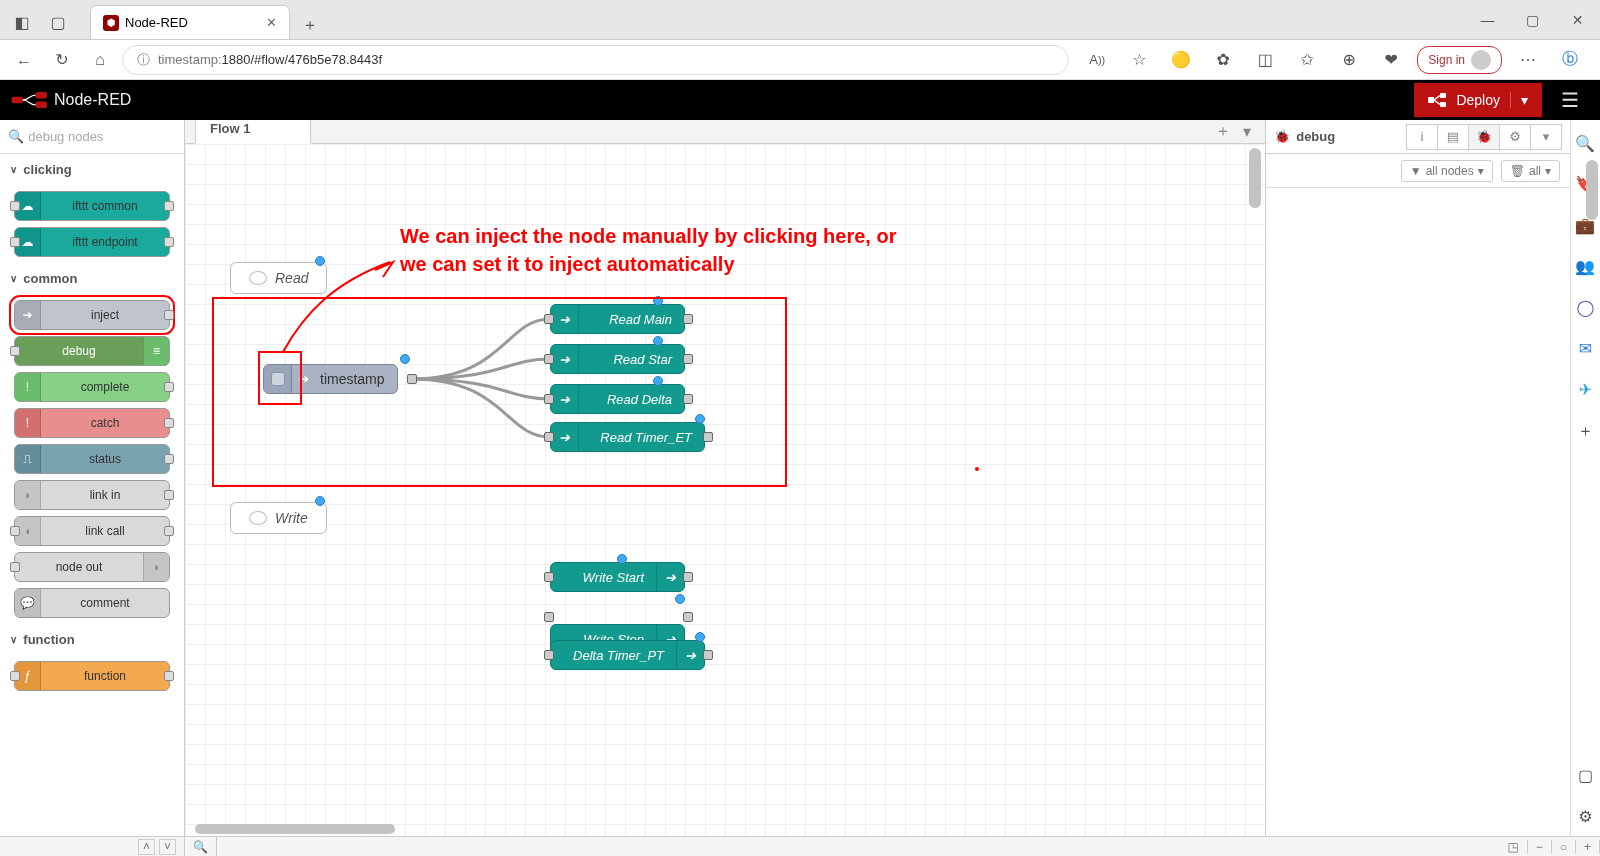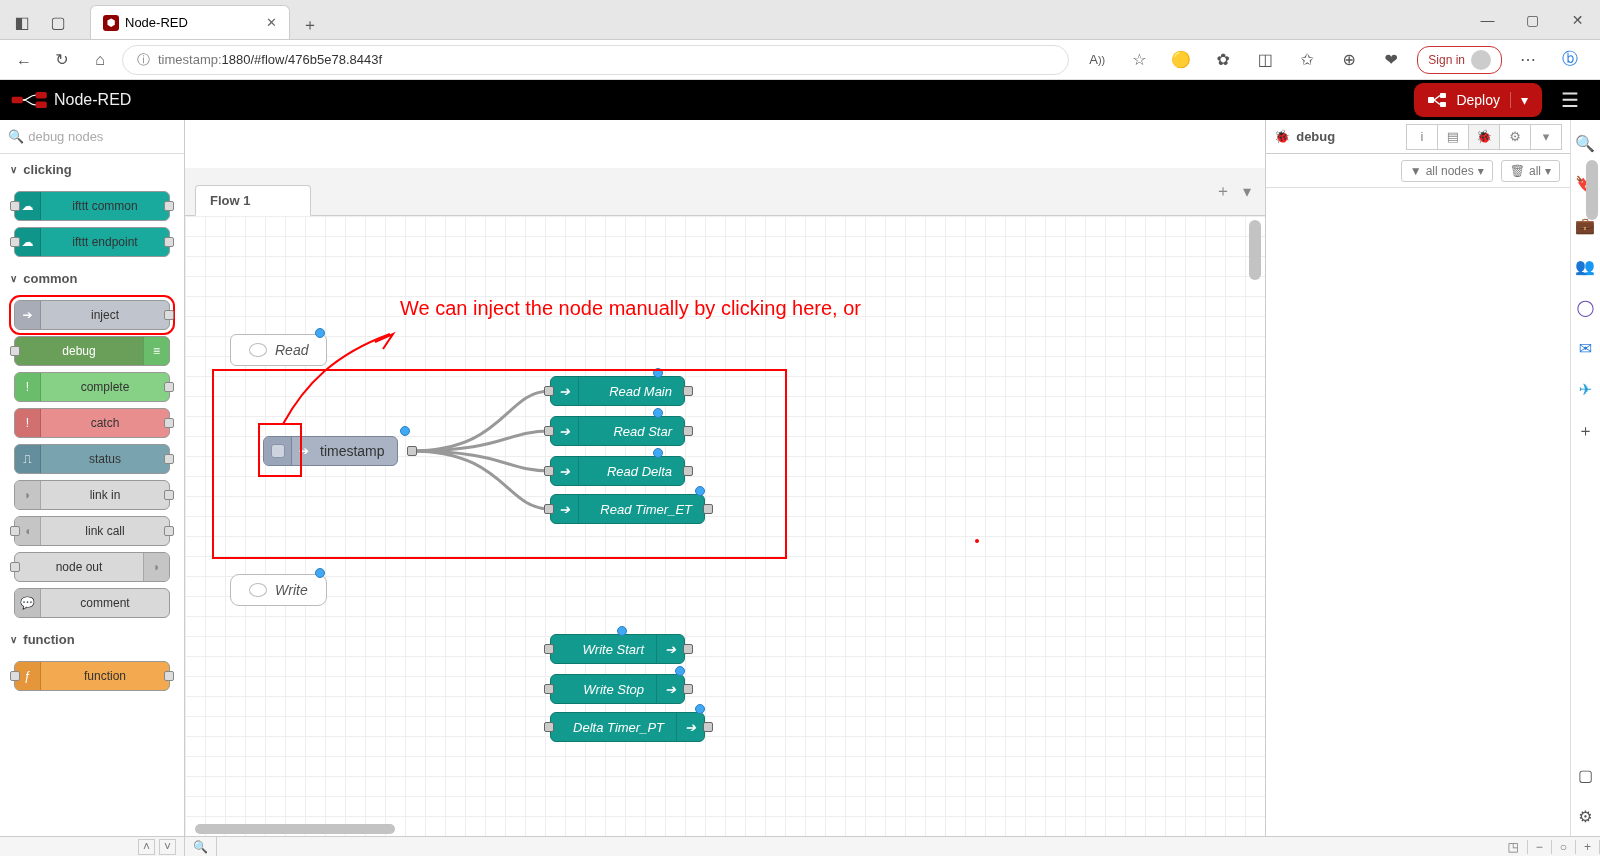--- a/index.html
+++ b/index.html
@@ -17,21 +17,21 @@
   .nav-btn { width:32px; height:32px; display:flex; align-items:center; justify-content:center; color:#555; font-size:16px; border-radius:4px; }
   .url-box { flex:1; height:30px; border:1px solid #ddd; border-radius:15px; display:flex; align-items:center; padding:0 14px; font-size:13px; color:#777; gap:8px; background:#fff;}
   .url-text { color:#333; }
   .addr-icons { display:flex; gap:10px; align-items:center; padding:0 6px;}
   .signin { border:1px solid #c33; color:#a33; padding:3px 10px; border-radius:12px; font-size:12px; display:flex; align-items:center; gap:6px;}
   .avatar { width:20px; height:20px; background:#ccc; border-radius:50%; }
   
   .nr-header { height: 40px; background:#000; color:#eee; display:flex; align-items:center; padding:0 10px; }
   .nr-logo { width:40px; height:20px; }
   .nr-title { font-size:16px; margin-left:4px; }
-  .deploy { margin-left:auto; background:#b11; color:#fff; height:34px; padding:16px 14px; display:flex; align-items:center; gap:10px; border-radius:9px; font-size:14px;}
+  .deploy { margin-left:auto; background:#b11; color:#fff; height:34px; padding:16px 14px; display:flex; align-items:center; gap:10px; border-radius:0; font-size:14px;}
   .deploy .dd { border-left:1px solid rgba(255,255,255,0.3); padding-left:10px; }
   .menu-btn { width:40px; height:34px; display:flex; align-items:center; justify-content:center; color:#ddd; font-size:20px; margin-left:8px;}
   
   .nr-body { display:flex; height: calc(100% - 120px - 20px); position:relative; }
   .palette { width:185px; border-right:1px solid #ccc; display:flex; flex-direction:column; background:#fff; }
   .filter-row { height:34px; border-bottom:1px solid #ddd; display:flex; align-items:center; padding:0 8px; color:#aaa; font-size:13px; gap:4px;}
   .cat { padding:8px 10px; font-size:13px; color:#555; display:flex; align-items:center; gap:6px; font-weight:bold;}
   .cat .chev { font-size:10px; }
   .palette-list { overflow:auto; flex:1; padding-bottom:10px;}
   .pnode { margin:6px 14px; height:30px; border-radius:6px; border:1px solid #999; display:flex; align-items:center; font-size:12px; position:relative; }
@@ -43,41 +43,41 @@
   .gray { background:#c0c4cc; } .gray .icon{ background:#a7acb6; color:#fff;}
   .green { background:#87d187; } .green .icon{ background:#6abd6a; color:#fff;}
   .red { background:#e88e8e; } .red .icon{ background:#d26f6f; color:#fff;}
   .navy { background:#7aa3b0; } .navy .icon{ background:#648e9c; color:#fff;}
   .ggray { background:#d9d9d9; } .ggray .icon{ background:#c5c5c5; color:#888;}
   .dgray { background:#d9d9d9; } .dgray .icon{ background:#c0c0c0; color:#888;}
   .orange { background:#f3a950; } .orange .icon{ background:#e6963a; color:#fff;}
   .highlight-red { outline:2px solid #f00; outline-offset:3px;}
   
   .workspace { flex:1; position:relative; display:flex; flex-direction:column; overflow:hidden;}
-  .tabbar { height:48px; border-bottom:1px solid #ccc; display:flex; align-items:flex-end; padding-left:10px; background:#f3f3f3;margin-top:48px;}
+  .tabbar { height:24px; border-bottom:1px solid #ccc; display:flex; align-items:flex-end; padding-left:10px; background:#f3f3f3;}
   .flowtab { background:#fff; border:1px solid #ccc; border-bottom:1px solid #fff; padding:7px 60px 7px 14px; font-size:13px; border-radius:4px 4px 0 0; margin-bottom:-1px; font-weight:bold; color:#555;}
   .tab-actions { margin-left:auto; display:flex; gap:12px; padding:0 14px; color:#888; align-items:center; height:100%;}
   .canvas { flex:1; position:relative; overflow:hidden; background:#fff;
     background-image: linear-gradient(#eee 1px, transparent 1px), linear-gradient(90deg, #eee 1px, transparent 1px);
     background-size: 20px 20px; }
   .comment-node { position:absolute; background:#fff; border:1px solid #bbb; border-radius:6px; height:32px; display:flex; align-items:center; padding:0 18px; gap:8px; font-style:italic; color:#555; font-size:14px;}
   .comment-node .bubble { width:18px; height:14px; border:1.5px solid #bbb; border-radius:50%;}
   .inject-node { position:absolute; background:#aab3c3; border:1px solid #7a8499; border-radius:6px; height:30px; display:flex; align-items:center; color:#333; font-size:14px;}
   .inject-node .trigger { width:28px; height:100%; background:#9aa5ba; border-right:1px solid #7a8499; border-radius:5px 0 0 5px; display:flex; align-items:center; justify-content:center;}
   .inject-node .arrow { width:24px; height:100%; display:flex;align-items:center;justify-content:center; color:#fff; font-size:12px;}
   .inject-node .txt { padding:0 12px 0 4px;}
   .fnode { position:absolute; background:#139a8e; border:1px solid #0d7a70; border-radius:6px; height:30px; display:flex; align-items:center; color:#fff; font-size:13px; font-style:italic;}
   .fnode .ic { width:28px; height:100%; display:flex; align-items:center; justify-content:center; border-right:1px solid rgba(0,0,0,0.15);}
   .fnode.rev .ic { border-right:none; border-left:1px solid rgba(0,0,0,0.15);}
   .fnode .txt { padding:0 12px; text-align:right; flex:1;}
   .nport { position:absolute; width:10px; height:10px; border:1px solid #666; background:#ccc; border-radius:2px;}
   .status-dot { position:absolute; width:10px; height:10px; background:#3fa9f5; border-radius:50%; border:1px solid #2b7fbf;}
   .wire { position:absolute; pointer-events:none; }
   .wire path { stroke:#999; stroke-width:3; fill:none; }
-  .annot { position:absolute; color:#f00; font-size:20px; font-weight:400; line-height:1.4;}
+  .annot { position:absolute; color:#f00; font-size:20px; font-weight:700; line-height:1.4;}
   .annot-box { position:absolute; border:2px solid #f00; pointer-events:none;}
   .annot-arrow { position:absolute; pointer-events:none;}
   .annot-arrow path { stroke:#f00; stroke-width:2; fill:none;}
   
   .sidebar { width:305px; border-left:1px solid #ccc; display:flex; flex-direction:column; background:#fff;}
   .sb-head { height:34px; border-bottom:1px solid #ccc; display:flex; align-items:center; padding:0 8px;}
   .sb-tab { font-size:13px; font-weight:bold; color:#555; display:flex; align-items:center; gap:6px;}
   .sb-icons { margin-left:auto; display:flex; }
   .sb-icons .b { width:32px; height:26px; border:1px solid #ccc; display:flex; align-items:center; justify-content:center; color:#888; font-size:13px; margin-left:-1px;}
   .sb-filter { height:34px; border-bottom:1px solid #ddd; display:flex; align-items:center; justify-content:flex-end; gap:8px; padding:0 10px; font-size:12px; color:#777;}
@@ -309,52 +309,53 @@
       <div class="status-dot" style="left:468px; top:232px;"></div>
 
       <div class="fnode" style="left:365px; top:278px; width:155px;">
           <div class="ic">➔</div>
           <span class="txt">Read Timer_ET</span>
         </div>
       <div class="nport" style="left:359px; top:288px;"></div>
       <div class="nport" style="left:518px; top:288px;"></div>
       <div class="status-dot" style="left:510px; top:270px;"></div>
 
-      <div class="comment-node" style="left:45px; top:358px;border-radius:9px;">
+      <div class="comment-node" style="left:45px; top:358px;">
         <div class="bubble"></div>
         <span>Write</span>
       </div>
       <div class="status-dot" style="left:130px; top:352px;"></div>
 
       <div class="fnode rev" style="left:365px; top:418px; width:135px;">
           <span class="txt">Write Start</span>
           <div class="ic">➔</div>
         </div>
       <div class="nport" style="left:359px; top:428px;"></div>
       <div class="nport" style="left:498px; top:428px;"></div>
       <div class="status-dot" style="left:432px; top:410px;"></div>
 
-      <div class="fnode rev" style="left:365px; top:458px; width:135px;">
+      <div class="fnode rev" style="left:365px; top:480px; width:135px;">
           <span class="txt">Write Stop</span>
           <div class="ic">➔</div>
         </div>
       <div class="nport" style="left:359px; top:468px;"></div>
       <div class="nport" style="left:498px; top:468px;"></div>
       <div class="status-dot" style="left:490px; top:450px;"></div>
 
       <div class="fnode rev" style="left:365px; top:496px; width:155px;">
           <span class="txt">Delta Timer_PT</span>
           <div class="ic">➔</div>
         </div>
       <div class="nport" style="left:359px; top:506px;"></div>
       <div class="nport" style="left:518px; top:506px;"></div>
       <div class="status-dot" style="left:510px; top:488px;"></div>
 
       <div class="annot" style="left:215px; top:78px;">
         <div>We can inject the node manually by clicking here, or</div>
+        <div>we can set it to inject automatically</div>
       </div>
       <div class="annot-box" style="left:27px; top:153px; width:575px; height:190px;"></div>
       <div class="annot-box" style="left:73px; top:207px; width:44px; height:54px;"></div>
       <svg class="annot-arrow" style="left:90px; top:118px;" width="130" height="100">
         <path d="M 115 0 C 60 20 30 50 8 90"></path>
         <path d="M 100 8 L 118 0 L 108 15" fill="#f00"></path>
       </svg>
 
       <div style="position:absolute; left:790px; top:323px; width:4px; height:4px; background:#f00; border-radius:50%;"></div>
 

